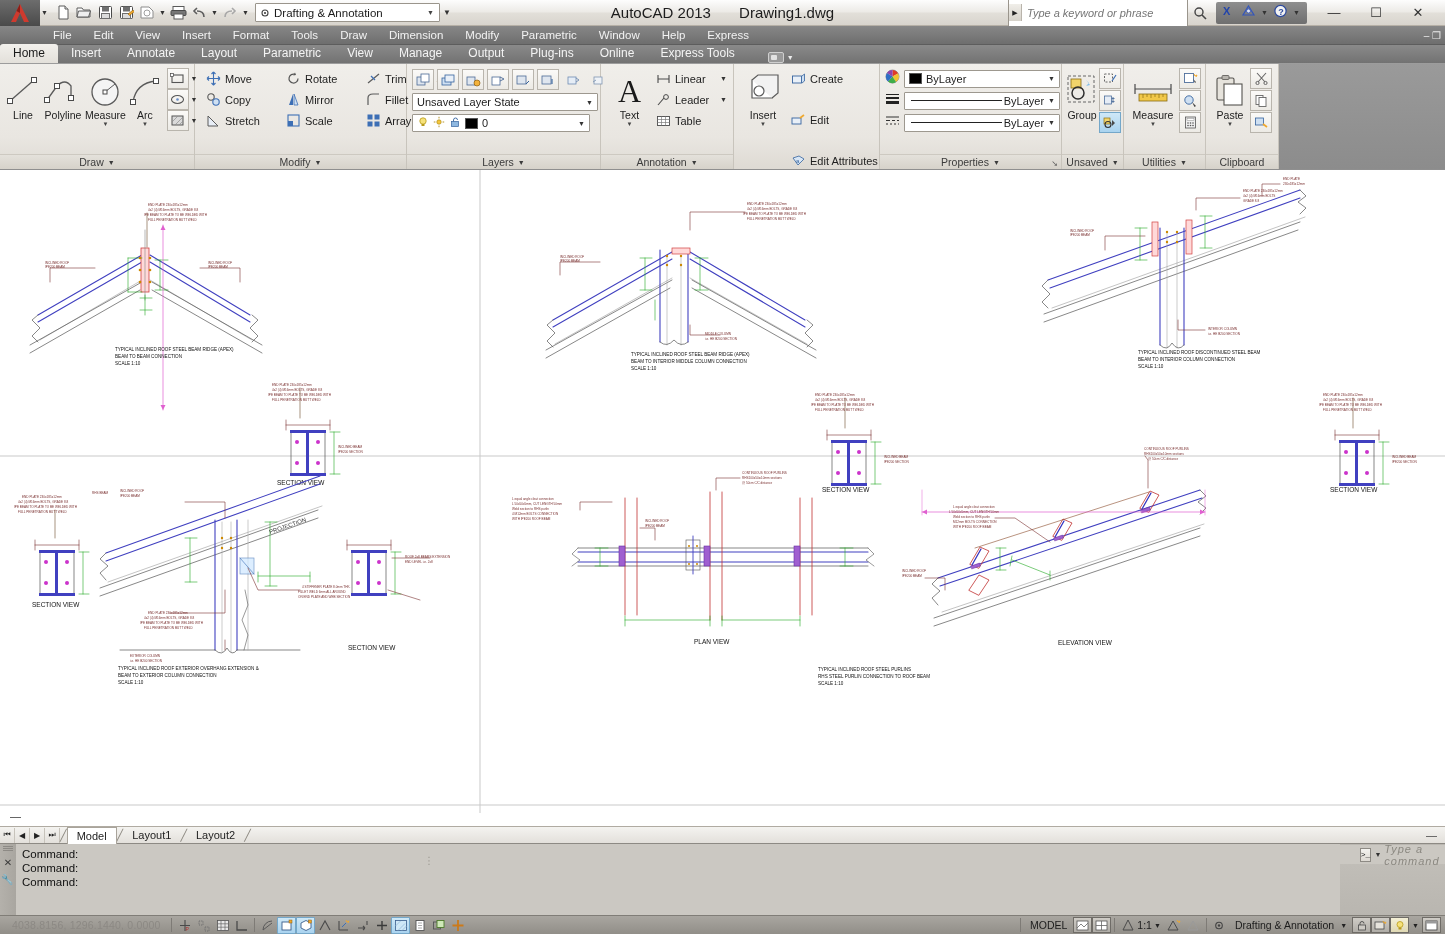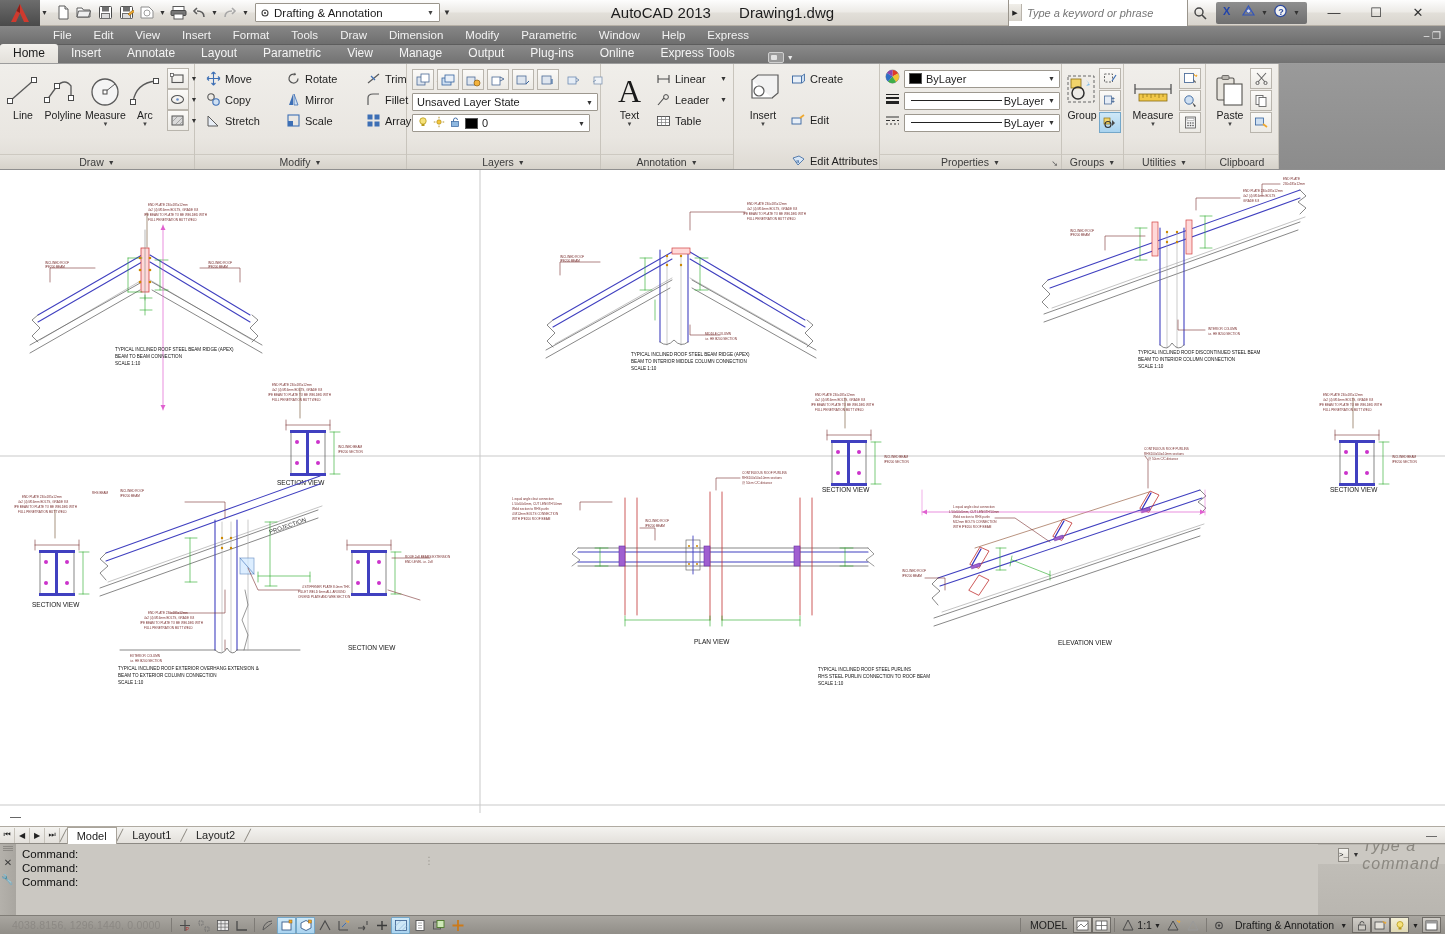--- a/index.html
+++ b/index.html
@@ -179,21 +179,21 @@
   .cmd-input {
     height: 20px; flex:0 0 20px; background:#cbc8c2; display:flex; align-items:center; gap:3px;
     padding-left:20px; border-top:1px solid #bab7b1;
   }
   .cmd-prompt {
     width:17px;height:14px;background:linear-gradient(to bottom,#f4f3ef,#ddd9d2);
     border:1px solid #8d8a84; font-size:8px; display:flex;align-items:center;justify-content:center;
     color:#1b1b1b; font-family:"Liberation Mono",monospace;
   }
   .cmd-input .cv { font-size:7px; color:#333; }
-  .cmd-input .ph { font-size:16px; font-style:italic; color:#8b8881; letter-spacing:1px; }
+  .cmd-input .ph { font-size:11px; font-style:italic; color:#8b8881; letter-spacing:1px; }
 
   
   .statusbar {
     flex: 0 0 19px; height: 19px; display: flex; align-items: center;
     background: linear-gradient(to bottom,#a9a6a0,#918e88);
     border-top: 1px solid #807d77; font-size: 10.5px; color: #2a2a2a;
   }
   .coords { width: 168px; flex: 0 0 168px; padding-left: 12px; color: #8c8984; font-size: 10.5px;
     letter-spacing: .2px; white-space: nowrap; }
   .sb-sep { width:1px;height:14px;background:#7e7b76;margin:0 3px; }
@@ -828,21 +828,21 @@
           <span class="icobox framed" style="background:linear-gradient(to bottom,#cfe8f7,#a9d3ef);border-color:#74a7c9;">
               <svg width="15" height="13" viewBox="0 0 15 13">
                 <rect x="1" y="2" width="6" height="6" fill="#f2d46a" stroke="#8a6d12" stroke-width=".7"></rect>
                 <circle cx="5" cy="8.5" r="3" fill="none" stroke="#333" stroke-width="1.1"></circle>
                 <path d="M9 4l3 3-3 3z" fill="#4a4a4a"></path>
               </svg>
             </span>
         </div>
       </div>
       <div class="panel-title">
-        <span>Groups</span>
+        <span>Unsaved</span>
         <span class="cv">▼</span>
       </div>
     </div>
 
     <div class="panel" style="width:82px;">
       <div class="panel-body" style="padding-left:6px;gap:3px;">
         <div class="bigbtn" style="width:46px;">
           <span class="ic">
             <svg width="44" height="34" viewBox="0 0 44 34">
                 <path d="M4 10v10M40 10v10M4 15h36" stroke="#4a4a4a" stroke-width="1.2"></path>

